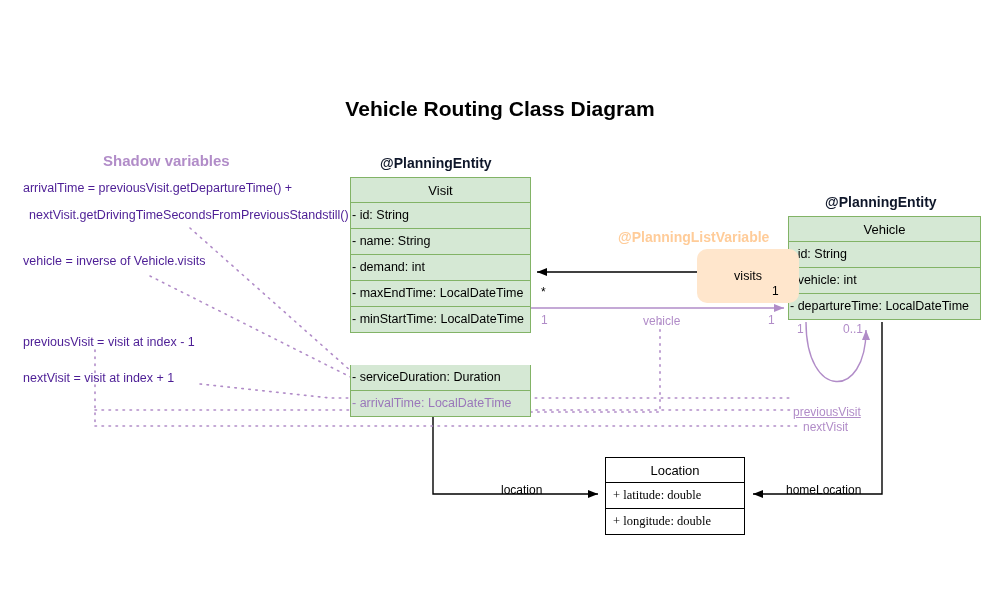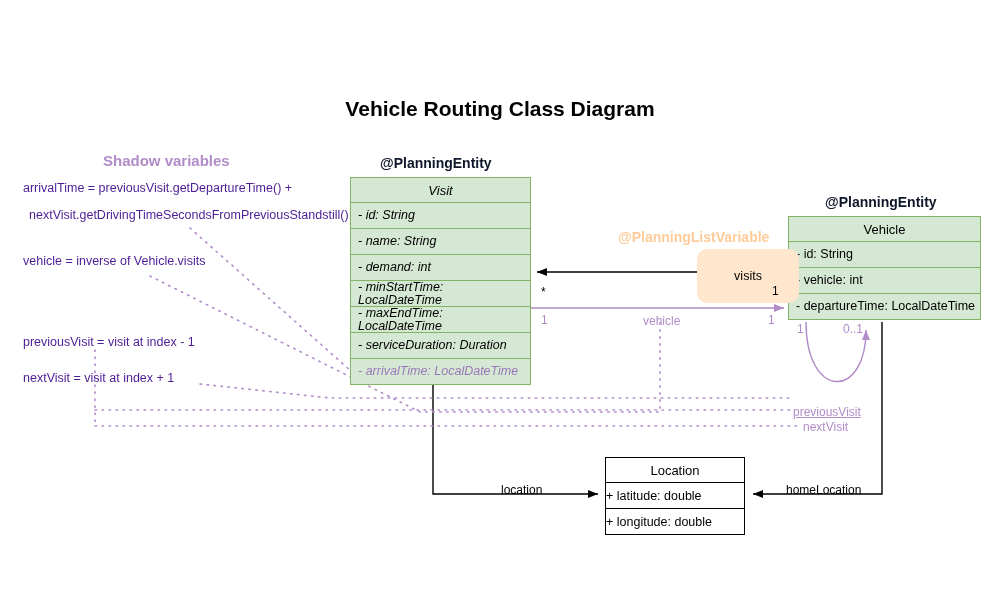--- a/index.html
+++ b/index.html
@@ -27,31 +27,31 @@
     box-sizing:border-box;
     border:1px solid #82b366;border-top:none;
     background:#d5e8d4;color:#000;
     font-size:12.5px;line-height:1;
     display:flex;align-items:center;
   }
   .umlbox .row.head{
     border-top:1px solid #82b366;
     justify-content:center;font-size:13px;
   }
-  .umlbox .row.field{padding-left:7px;}
+  .umlbox .row.field{padding-left:1px;}
   .umlbox .row.shadow{color:#9a77ba;}
 
   .plainbox{position:absolute;box-sizing:border-box;}
   .plainbox .row{
     box-sizing:border-box;border:1px solid #000;border-top:none;
     background:#fff;color:#000;font-size:12.5px;
     display:flex;align-items:center;
   }
   .plainbox .row.head{border-top:1px solid #000;justify-content:center;font-size:13px;}
-  .plainbox .row.field{}
+  .plainbox .row.field{padding-left:7px;font-family:Liberation Serif, serif;}
 
   .shadow-title{
     position:absolute;left:103px;top:152px;width:160px;text-align:left;
     font-size:15px;font-weight:bold;color:#b18cc8;white-space:nowrap;
   }
   .shadow-line{
     position:absolute;font-size:12.5px;color:#4c1d95;white-space:nowrap;
   }
 
   .edge-label{position:absolute;font-size:12px;color:#000;white-space:nowrap;}
@@ -119,28 +119,28 @@
 
   <div class="shadow-title">Shadow variables</div>
 
   <div class="shadow-line" style="left:23px;top:181px;">arrivalTime = previousVisit.getDepartureTime() +</div>
   <div class="shadow-line" style="left:23px;top:254px;">vehicle = inverse of Vehicle.visits</div>
   <div class="shadow-line" style="left:29px;top:208px;">nextVisit.getDrivingTimeSecondsFromPreviousStandstill()</div>
   <div class="shadow-line" style="left:23px;top:335px;">previousVisit = visit at index - 1</div>
   <div class="shadow-line" style="left:23px;top:371px;">nextVisit = visit at index + 1</div>
 
   <div class="stereo green" style="left:380px;top:155px;">@PlanningEntity</div>
-  <div class="umlbox" style="left:350px;top:177px;width:181px;font-style:italic;">
+  <div class="umlbox" style="left:350px;top:177px;width:181px;">
     <div class="row head" style="height:26px;">Visit</div>
     <div class="row field" style="height:26px;">- id: String</div>
     <div class="row field" style="height:26px;">- name: String</div>
     <div class="row field" style="height:26px;">- demand: int</div>
+    <div class="row field" style="height:26px;">- maxEndTime: LocalDateTime</div>
     <div class="row field" style="height:26px;">- minStartTime: LocalDateTime</div>
-    <div class="row field" style="height:26px;">- maxEndTime: LocalDateTime</div>
-    <div class="row field" style="height:26px;">- serviceDuration: Duration</div>
+    <div class="row field" style="height:26px;margin-top:32px;">- serviceDuration: Duration</div>
     <div class="row field shadow" style="height:26px;">- arrivalTime: LocalDateTime</div>
   </div>
 
   <div class="stereo green" style="left:825px;top:194px;">@PlanningEntity</div>
   <div class="umlbox" style="left:788px;top:216px;width:193px;">
     <div class="row head" style="height:26px;">Vehicle</div>
     <div class="row field" style="height:26px;">- id: String</div>
     <div class="row field" style="height:26px;">- vehicle: int</div>
     <div class="row field" style="height:26px;">- departureTime: LocalDateTime</div>
   </div>

